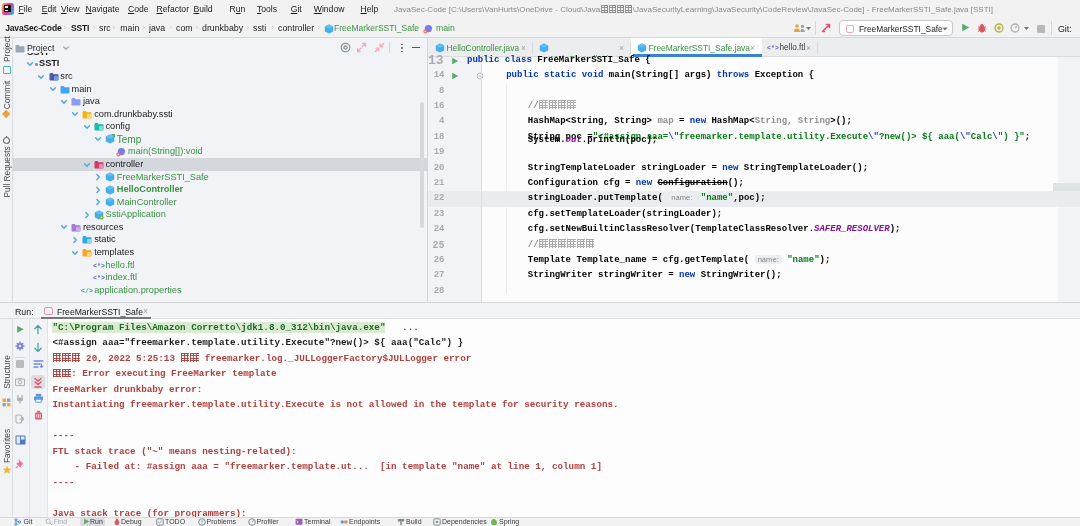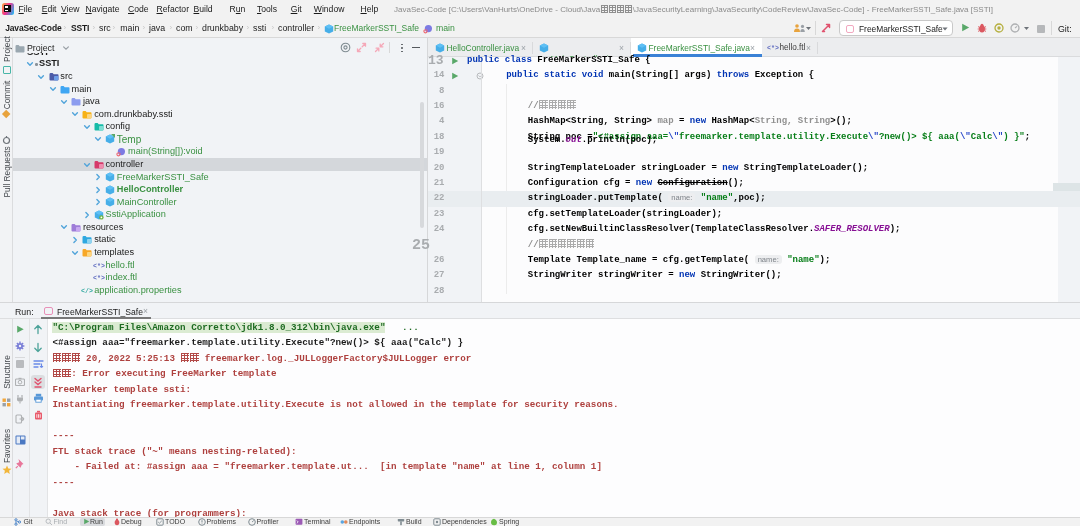--- a/index.html
+++ b/index.html
@@ -328,21 +328,21 @@
 <div class="abs mono" style="left:428px;top:83.6px;width:16.5px;font-size:9px;line-height:15.4px;color:#A9ACAF;text-align:right;z-index:4">8</div>
 <div class="abs mono" style="left:428px;top:99.0px;width:16.5px;font-size:9px;line-height:15.4px;color:#A9ACAF;text-align:right;z-index:4">16</div>
 <div class="abs mono" style="left:428px;top:114.4px;width:16.5px;font-size:9px;line-height:15.4px;color:#A9ACAF;text-align:right;z-index:4">4</div>
 <div class="abs mono" style="left:428px;top:129.8px;width:16.5px;font-size:9px;line-height:15.4px;color:#A9ACAF;text-align:right;z-index:4">18</div>
 <div class="abs mono" style="left:428px;top:145.2px;width:16.5px;font-size:9px;line-height:15.4px;color:#A9ACAF;text-align:right;z-index:4">19</div>
 <div class="abs mono" style="left:428px;top:160.6px;width:16.5px;font-size:9px;line-height:15.4px;color:#A9ACAF;text-align:right;z-index:4">20</div>
 <div class="abs mono" style="left:428px;top:176.0px;width:16.5px;font-size:9px;line-height:15.4px;color:#A9ACAF;text-align:right;z-index:4">21</div>
 <div class="abs mono" style="left:428px;top:191.4px;width:16.5px;font-size:9px;line-height:15.4px;color:#A9ACAF;text-align:right;z-index:4">22</div>
 <div class="abs mono" style="left:428px;top:206.8px;width:16.5px;font-size:9px;line-height:15.4px;color:#A9ACAF;text-align:right;z-index:4">23</div>
 <div class="abs mono" style="left:428px;top:222.2px;width:16.5px;font-size:9px;line-height:15.4px;color:#A9ACAF;text-align:right;z-index:4">24</div>
-<div class="abs mono" style="left:412px;top:237.6px;width:16.5px;font-size:15px;line-height:15.4px;color:#A9ACAF;text-align:left;z-index:4">25</div>
+<div class="abs mono" style="left:428px;top:237.6px;width:16.5px;font-size:10px;line-height:15.4px;color:#A9ACAF;text-align:right;z-index:4">25</div>
 <div class="abs mono" style="left:428px;top:253.0px;width:16.5px;font-size:9px;line-height:15.4px;color:#A9ACAF;text-align:right;z-index:4">26</div>
 <div class="abs mono" style="left:428px;top:268.4px;width:16.5px;font-size:9px;line-height:15.4px;color:#A9ACAF;text-align:right;z-index:4">27</div>
 <div class="abs mono" style="left:428px;top:283.8px;width:16.5px;font-size:9px;line-height:15.4px;color:#A9ACAF;text-align:right;z-index:4">28</div>
 <svg class="abs" style="left:451px;top:56.5px" width="8" height="8" viewBox="0 0 8 8">
     <path d="M1.2 0.8 L7.2 4.0 L1.2 7.2 Z" fill="#59A869"></path>
   </svg>
 <svg class="abs" style="left:451px;top:71.9px" width="8" height="8" viewBox="0 0 8 8">
     <path d="M1.2 0.8 L7.2 4.0 L1.2 7.2 Z" fill="#59A869"></path>
   </svg>
 <svg class="abs" style="left:476px;top:71.9px" width="8" height="8" viewBox="0 0 8 8">
@@ -428,21 +428,21 @@
   </svg>
 <svg class="abs" style="left:15px;top:458px" width="10" height="11" viewBox="0 0 10 11">
     <path d="M3.5 1 L8.5 6 L6.8 6.8 L5.5 9.8 L1.2 5.5 L4.2 4.2 Z" fill="#E8769A"></path>
     <path d="M2.8 8.2 L0.8 10.2" stroke="#E8769A" stroke-width="1.2"></path>
   </svg>
 <div class="abs" style="left:48px;top:319px;width:1032px;height:198px;background:#FDFDFE"></div>
 <div class="abs mono" style="left:52.4px;top:319.9px;font-size:9.25px;line-height:15.5px;color:#1E6B22"><span style="background:#DBEBD2">"C:\Program Files\Amazon Corretto\jdk1.8.0_312\bin\java.exe"</span>   ...</div>
 <div class="abs mono" style="left:52.4px;top:335.4px;font-size:9.25px;line-height:15.5px;color:#1b1b1b">&lt;#assign aaa="freemarker.template.utility.Execute"?new()&gt; ${ aaa("Calc") }</div>
 <div class="abs mono" style="left:52.4px;top:350.9px;font-size:9.25px;line-height:15.5px;color:#AE403E"><i class="cjk"></i><i class="cjk"></i><i class="cjk"></i> 20, 2022 5:25:13 <i class="cjk"></i><i class="cjk"></i> freemarker.log._JULLoggerFactory$JULLogger error</div>
 <div class="abs mono" style="left:52.4px;top:366.4px;font-size:9.25px;line-height:15.5px;color:#AE403E"><i class="cjk"></i><i class="cjk"></i>: Error executing FreeMarker template</div>
-<div class="abs mono" style="left:52.4px;top:381.9px;font-size:9.25px;line-height:15.5px;color:#AE403E">FreeMarker template ssti:</div>
+<div class="abs mono" style="left:52.4px;top:381.9px;font-size:9.25px;line-height:15.5px;color:#AE403E">FreeMarker drunkbaby error:</div>
 <div class="abs mono" style="left:52.4px;top:397.4px;font-size:9.25px;line-height:15.5px;color:#AE403E">Instantiating freemarker.template.utility.Execute is not allowed in the template for security reasons.</div>
 <div class="abs mono" style="left:52.4px;top:428.4px;font-size:9.25px;line-height:15.5px;color:#AE403E">----</div>
 <div class="abs mono" style="left:52.4px;top:443.9px;font-size:9.25px;line-height:15.5px;color:#AE403E">FTL stack trace ("~" means nesting-related):</div>
 <div class="abs mono" style="left:52.4px;top:459.4px;font-size:9.25px;line-height:15.5px;color:#AE403E">    - Failed at: #assign aaa = "freemarker.template.ut...  [in template "name" at line 1, column 1]</div>
 <div class="abs mono" style="left:52.4px;top:474.9px;font-size:9.25px;line-height:15.5px;color:#AE403E">----</div>
 <div class="abs mono" style="left:52.4px;top:505.9px;font-size:9.25px;line-height:15.5px;color:#AE403E">Java stack trace (for programmers):</div>
 <div class="abs" style="left:0;top:517px;width:1080px;height:9px;background:#F2F2F2;border-top:1px solid #D8D8D8"></div>
 <svg class="abs" style="left:14px;top:517.5px" width="7" height="8" viewBox="0 0 7 8">
     <circle cx="2" cy="1.8" r="1.1" fill="none" stroke="#4A84C8" stroke-width="1"></circle>
     <circle cx="2" cy="6.2" r="1.1" fill="none" stroke="#4A84C8" stroke-width="1"></circle>

